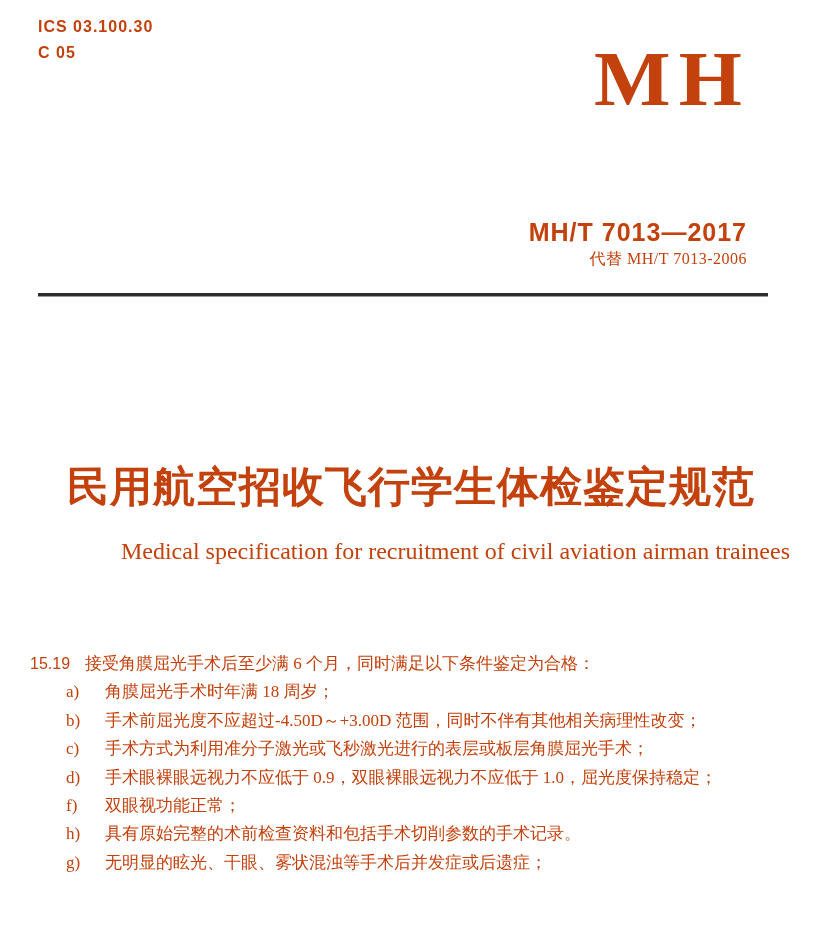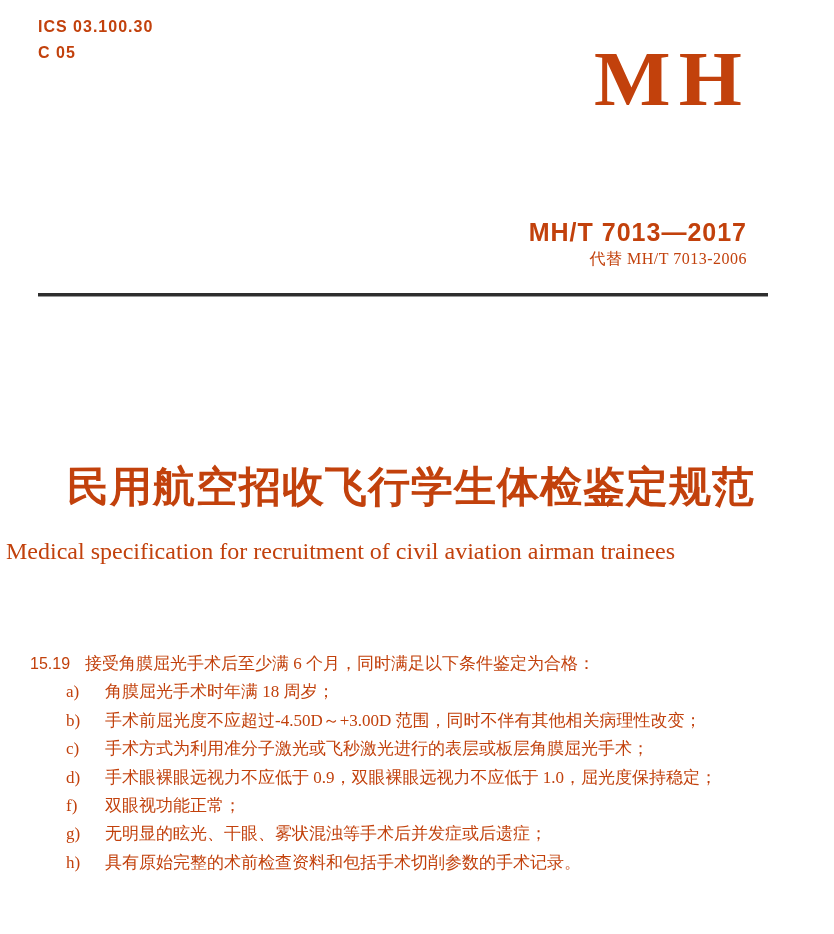--- a/index.html
+++ b/index.html
@@ -61,24 +61,23 @@
   }
 
   .doc-title-zh {
     position: absolute; left: 16px; top: 459px; width: 790px;
     text-align: center;
     font-family: "Liberation Sans", "DejaVu Sans", sans-serif;
     font-size: 42px; font-weight: bold; letter-spacing: 1px;
   }
   .doc-title-en {
     position: absolute; left: 0; top: 538px; width: 790px;
-    text-align: left;
+    text-align: right;
     font-family: "Liberation Serif", "DejaVu Serif", serif;
     font-size: 24px;
-    padding-left: 6px;
   }
 
   
   .body-block {
     position: absolute; left: 30px; top: 650px; width: 780px;
     font-size: 17px; line-height: 28.4px;
   }
   .intro-line .section-num {
     display: inline-block; min-width: 55px;
     font-family: "Liberation Sans", "DejaVu Sans", sans-serif;
@@ -122,20 +121,20 @@
     <div class="list-item">
       <span class="item-label">c)</span><span>手术方式为利用准分子激光或飞秒激光进行的表层或板层角膜屈光手术；</span>
     </div>
     <div class="list-item">
       <span class="item-label">d)</span><span>手术眼裸眼远视力不应低于 0.9，双眼裸眼远视力不应低于 1.0，屈光度保持稳定；</span>
     </div>
     <div class="list-item">
       <span class="item-label">f)</span><span>双眼视功能正常；</span>
     </div>
     <div class="list-item">
-      <span class="item-label">g)</span><span>无明显的眩光、干眼、雾状混浊等手术后并发症或后遗症；</span>
+      <span class="item-label">h)</span><span>具有原始完整的术前检查资料和包括手术切削参数的手术记录。</span>
     </div>
     <div class="list-item">
-      <span class="item-label">h)</span><span>具有原始完整的术前检查资料和包括手术切削参数的手术记录。</span>
+      <span class="item-label">g)</span><span>无明显的眩光、干眼、雾状混浊等手术后并发症或后遗症；</span>
     </div>
   </div>
 
 </div>
 
 </body></html>

